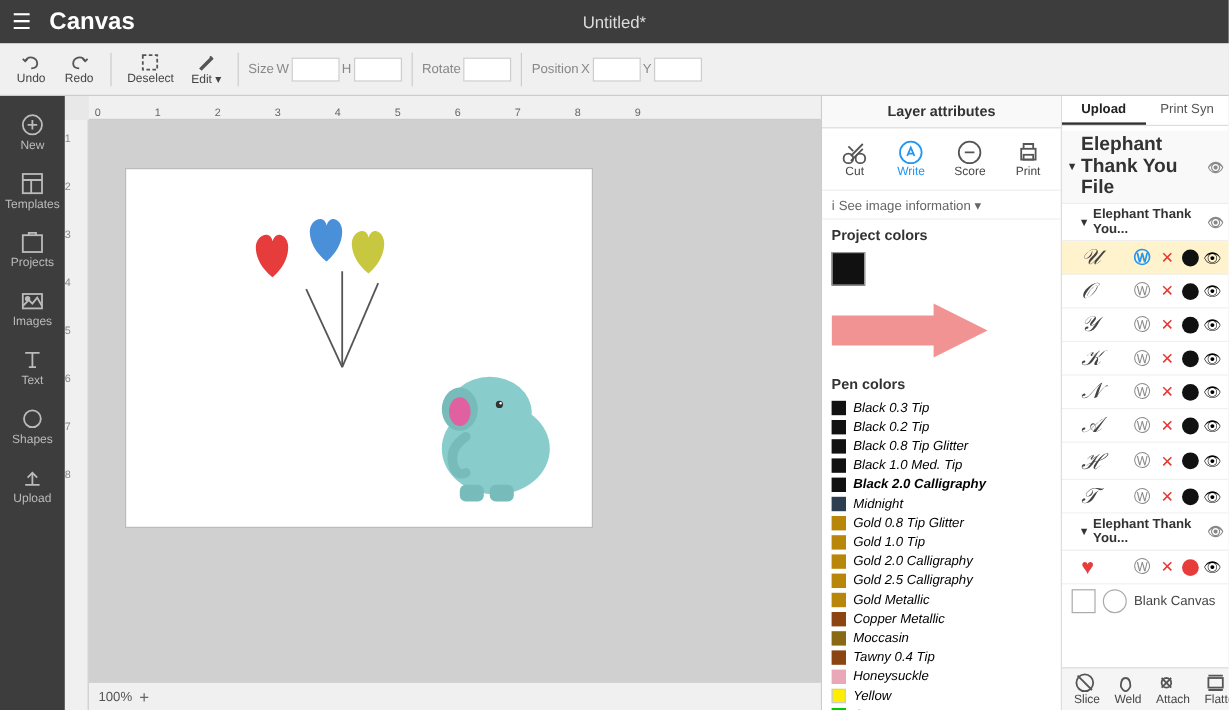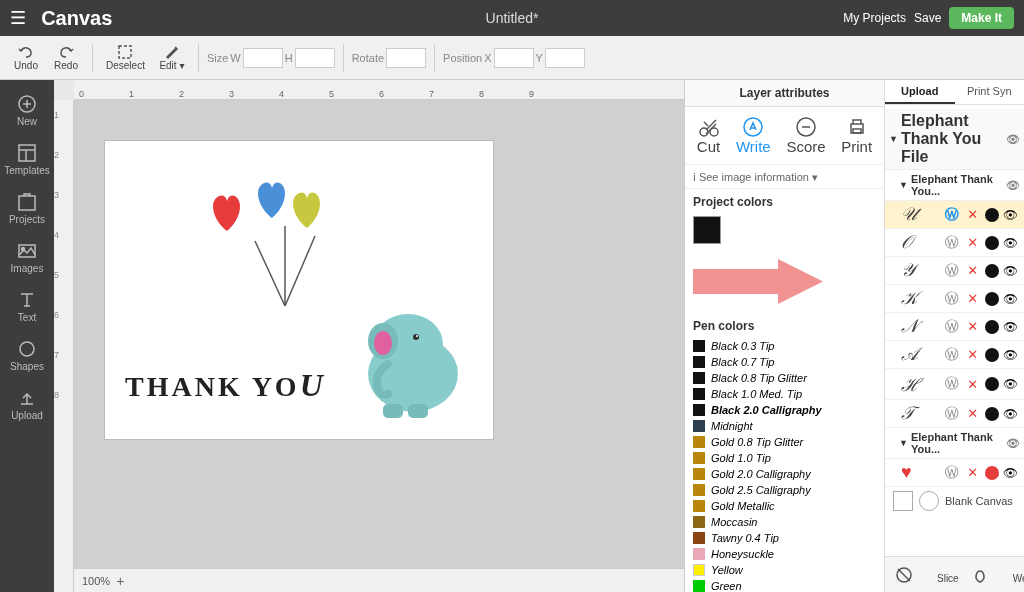--- a/index.html
+++ b/index.html
@@ -64,21 +64,21 @@
     }
 
     
     #layer-attr-panel {
       width: 200px; border-right: 1px solid #ddd; display: flex; flex-direction: column;
     }
     #right-content { display: flex; flex: 1; overflow: hidden; }
 
     
     .attr-buttons { display: flex; justify-content: space-around; padding: 6px 4px; border-bottom: 1px solid #eee; }
-    .attr-btn { display: flex; flex-direction: column; align-items: center; font-size: 15px; color: #444; cursor: pointer; padding: 3px 6px; }
+    .attr-btn { display: flex; flex-direction: column; align-items: center; font-size: 10px; color: #444; cursor: pointer; padding: 3px 6px; }
     .attr-btn svg { width: 22px; height: 22px; }
     .attr-btn.active { color: #2196F3; }
 
     
     .see-image-info { font-size: 11px; color: #666; padding: 4px 8px; border-bottom: 1px solid #eee; cursor: pointer; }
 
     
     .section-title { font-size: 12px; font-weight: bold; padding: 6px 8px 3px; color: #333; }
     .project-colors { display: flex; gap: 6px; padding: 4px 8px 6px; }
     .color-swatch { width: 28px; height: 28px; border: 1px solid #999; cursor: pointer; }
@@ -119,21 +119,21 @@
       position: absolute; bottom: 0; left: 54px; right: 340px;
       height: 24px; background: #f0f0f0; border-top: 1px solid #ccc;
       display: flex; align-items: center; padding: 0 8px; gap: 8px; font-size: 11px; color: #555;
     }
 
     
     #bottom-action-bar {
       height: 36px; background: #f5f5f5; border-top: 1px solid #ddd;
       display: flex; align-items: center; justify-content: space-around; padding: 0 4px;
     }
-    .action-btn { display: flex; flex-direction: row; align-items: flex-end; font-size: 10px; color: #444; cursor: pointer; padding: 2px 6px; gap: 24px; }
+    .action-btn { display: flex; flex-direction: column; align-items: flex-start; font-size: 10px; color: #444; cursor: pointer; padding: 2px 6px; }
     .action-btn svg { width: 18px; height: 18px; }
 
     
     .blank-canvas-item {
       display: flex; align-items: center; gap: 6px; padding: 4px 8px; font-size: 11px; color: #444;
     }
     .blank-swatch { width: 20px; height: 20px; border: 1px solid #aaa; background: white; }
     .blank-circle { width: 20px; height: 20px; border-radius: 50%; border: 1px solid #aaa; background: white; }
     .ruler-number { font-size: 9px; color: #666; }
     .grid-bg {
@@ -146,25 +146,20 @@
 
     .selected-layer { background: #e8f0fe; }
   </style>
 </head>
 <body>
 
 <div id="topbar">
   <span class="menu-icon">☰</span>
   <span class="app-title">Canvas</span>
   <span class="center-title">Untitled*</span>
-  <div class="right-actions">
-    <span class="btn-projects">My Projects</span>
-    <button class="btn-save">Save</button>
-    <button class="btn-make">Make It</button>
-  </div>
 </div>
 
 <div id="toolbar">
   <div class="toolbar-btn">
     <svg viewBox="0 0 16 16" fill="none" stroke="#555" stroke-width="1.5">
         <path d="M3 7 Q5 3 9 4 Q13 5 13 9 Q13 13 8 13"></path>
         <polyline points="1,5 3,7 5,5"></polyline>
       </svg>
     <span>Undo</span>
   </div>
@@ -326,23 +321,20 @@
 
             <path d="M35 75 Q20 85 25 100 Q28 108 35 105" stroke="#77bbbb" stroke-width="8" fill="none" stroke-linecap="round"></path>
 
             <rect x="30" y="115" width="20" height="14" rx="5" fill="#77bbbb"></rect>
             <rect x="55" y="115" width="20" height="14" rx="5" fill="#77bbbb"></rect>
 
             <circle cx="63" cy="48" r="3" fill="#333"></circle>
             <circle cx="64" cy="47" r="1" fill="white"></circle>
           </svg>
 
-          <div style="position:absolute;bottom:35px;left:20px;font-family:'Georgia',serif;font-size:28px;font-weight:bold;letter-spacing:3px;color:#222;">
-            THANK YO<span style="font-family:cursive;font-style:italic;font-size:32px;">U</span>
-          </div>
         </div>
       </div>
     </div>
 
     <div id="bottom-bar" style="position:absolute;bottom:0;left:20px;right:0;height:24px;background:#f0f0f0;border-top:1px solid #ccc;display:flex;align-items:center;padding:0 8px;gap:6px;">
       <span style="font-size:11px;color:#555;">100%</span>
       <span style="font-size:14px;color:#666;cursor:pointer;">+</span>
     </div>
   </div>
 
@@ -400,21 +392,21 @@
         </svg>
 
         <div class="pen-colors-title">Pen colors</div>
         <div class="pen-colors-list">
           <div class="pen-color-item">
             <div class="pen-color-dot" style="background:#111;"></div>
             <span>Black 0.3 Tip</span>
           </div>
           <div class="pen-color-item">
             <div class="pen-color-dot" style="background:#111;"></div>
-            <span>Black 0.7 Tip</span>
+            <span>Black 0.2 Tip</span>
           </div>
           <div class="pen-color-item">
             <div class="pen-color-dot" style="background:#111;"></div>
             <span>Black 0.8 Tip Glitter</span>
           </div>
           <div class="pen-color-item">
             <div class="pen-color-dot" style="background:#111;"></div>
             <span>Black 1.0 Med. Tip</span>
           </div>
           <div class="pen-color-item" style="font-weight:bold;">
@@ -437,20 +429,24 @@
             <div class="pen-color-dot" style="background:#b8860b;"></div>
             <span>Gold 2.0 Calligraphy</span>
           </div>
           <div class="pen-color-item">
             <div class="pen-color-dot" style="background:#b8860b;"></div>
             <span>Gold 2.5 Calligraphy</span>
           </div>
           <div class="pen-color-item">
             <div class="pen-color-dot" style="background:#b8860b;"></div>
             <span>Gold Metallic</span>
+          </div>
+          <div class="pen-color-item">
+            <div class="pen-color-dot" style="background:#8b4513;"></div>
+            <span>Copper Metallic</span>
           </div>
           <div class="pen-color-item">
             <div class="pen-color-dot" style="background:#8b6914;"></div>
             <span>Moccasin</span>
           </div>
           <div class="pen-color-item">
             <div class="pen-color-dot" style="background:#8b4513;"></div>
             <span>Tawny 0.4 Tip</span>
           </div>
           <div class="pen-color-item">

